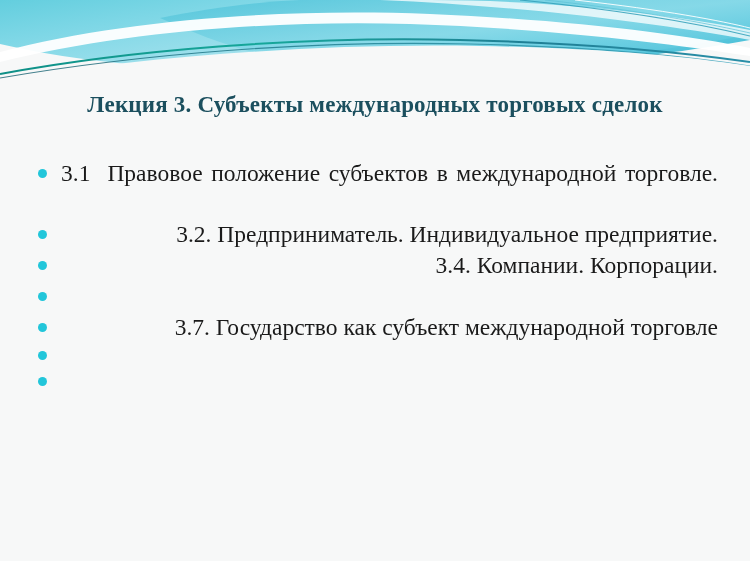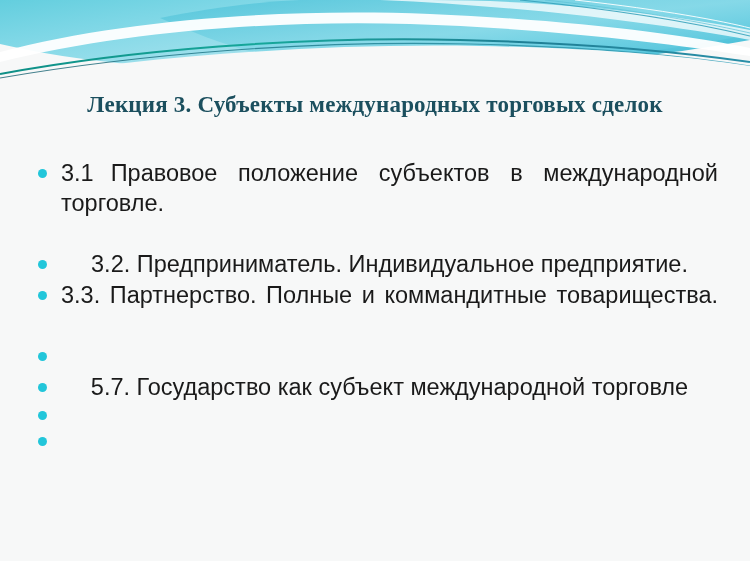--- a/index.html
+++ b/index.html
@@ -60,33 +60,33 @@
     top: 158px;
     width: 690px;
     margin: 0;
     padding: 0;
     list-style: none;
   }
   .bullet-item {
     position: relative;
     padding-left: 33px;
     margin: 0 0 1px 0;
-    font-family: Liberation Sans, sans-serif;
+    font-family: Liberation Serif, serif;
     font-size: 23.5px;
     line-height: 30px;
     color: #1a1a1a;
     text-align: justify;
     text-justify: inter-word;
     min-height: 30px;
   }
   .bullet-item.justified {
     text-align: justify;
   }
   .bullet-item.plain {
-    text-align: center;
+    text-align: right;
   }
   
   .bullet-item.justified > .bt::after {
     content: "";
     display: inline-block;
     width: 100%;
   }
   .bullet-dot {
     position: absolute;
     left: 10px;
@@ -174,34 +174,34 @@
     <li class="bullet-item justified">
       <span class="bullet-dot"></span>
       <span class="bt"><span>3.1</span><span class="nbsp-gap"></span><span>Правовое положение субъектов в международной торговле.</span></span>
     </li>
 
     <li class="bullet-item plain">
       <span class="bullet-dot"></span>
       <span class="bt"><span>3.2.</span>&nbsp;<span>Предприниматель. Индивидуальное предприятие.</span></span>
     </li>
 
-    <li class="bullet-item justified">
-      <span class="bullet-dot"></span>
-      <span class="bt"><span>3.3.</span>&nbsp;<span>Партнерство. Полные и коммандитные товарищества.</span></span>
-    </li>
-
-
-
-    <li class="bullet-item plain">
-      <span class="bullet-dot"></span>
-    </li>
-
-    <li class="bullet-item plain">
-      <span class="bullet-dot"></span>
-      <span class="bt"><span>5.7.</span>&nbsp;<span>Государство как субъект международной торговле</span></span>
+
+    <li class="bullet-item plain">
+      <span class="bullet-dot"></span>
+      <span class="bt"><span>3.4.</span>&nbsp;<span>Компании. Корпорации.</span></span>
+    </li>
+
+
+    <li class="bullet-item plain">
+      <span class="bullet-dot"></span>
+    </li>
+
+    <li class="bullet-item plain">
+      <span class="bullet-dot"></span>
+      <span class="bt"><span>3.7.</span>&nbsp;<span>Государство как субъект международной торговле</span></span>
     </li>
 
     <li class="bullet-item empty plain">
       <span class="bullet-dot"></span>
       <span class="bt"></span>
     </li>
 
     <li class="bullet-item empty plain">
       <span class="bullet-dot"></span>
       <span class="bt"></span>

